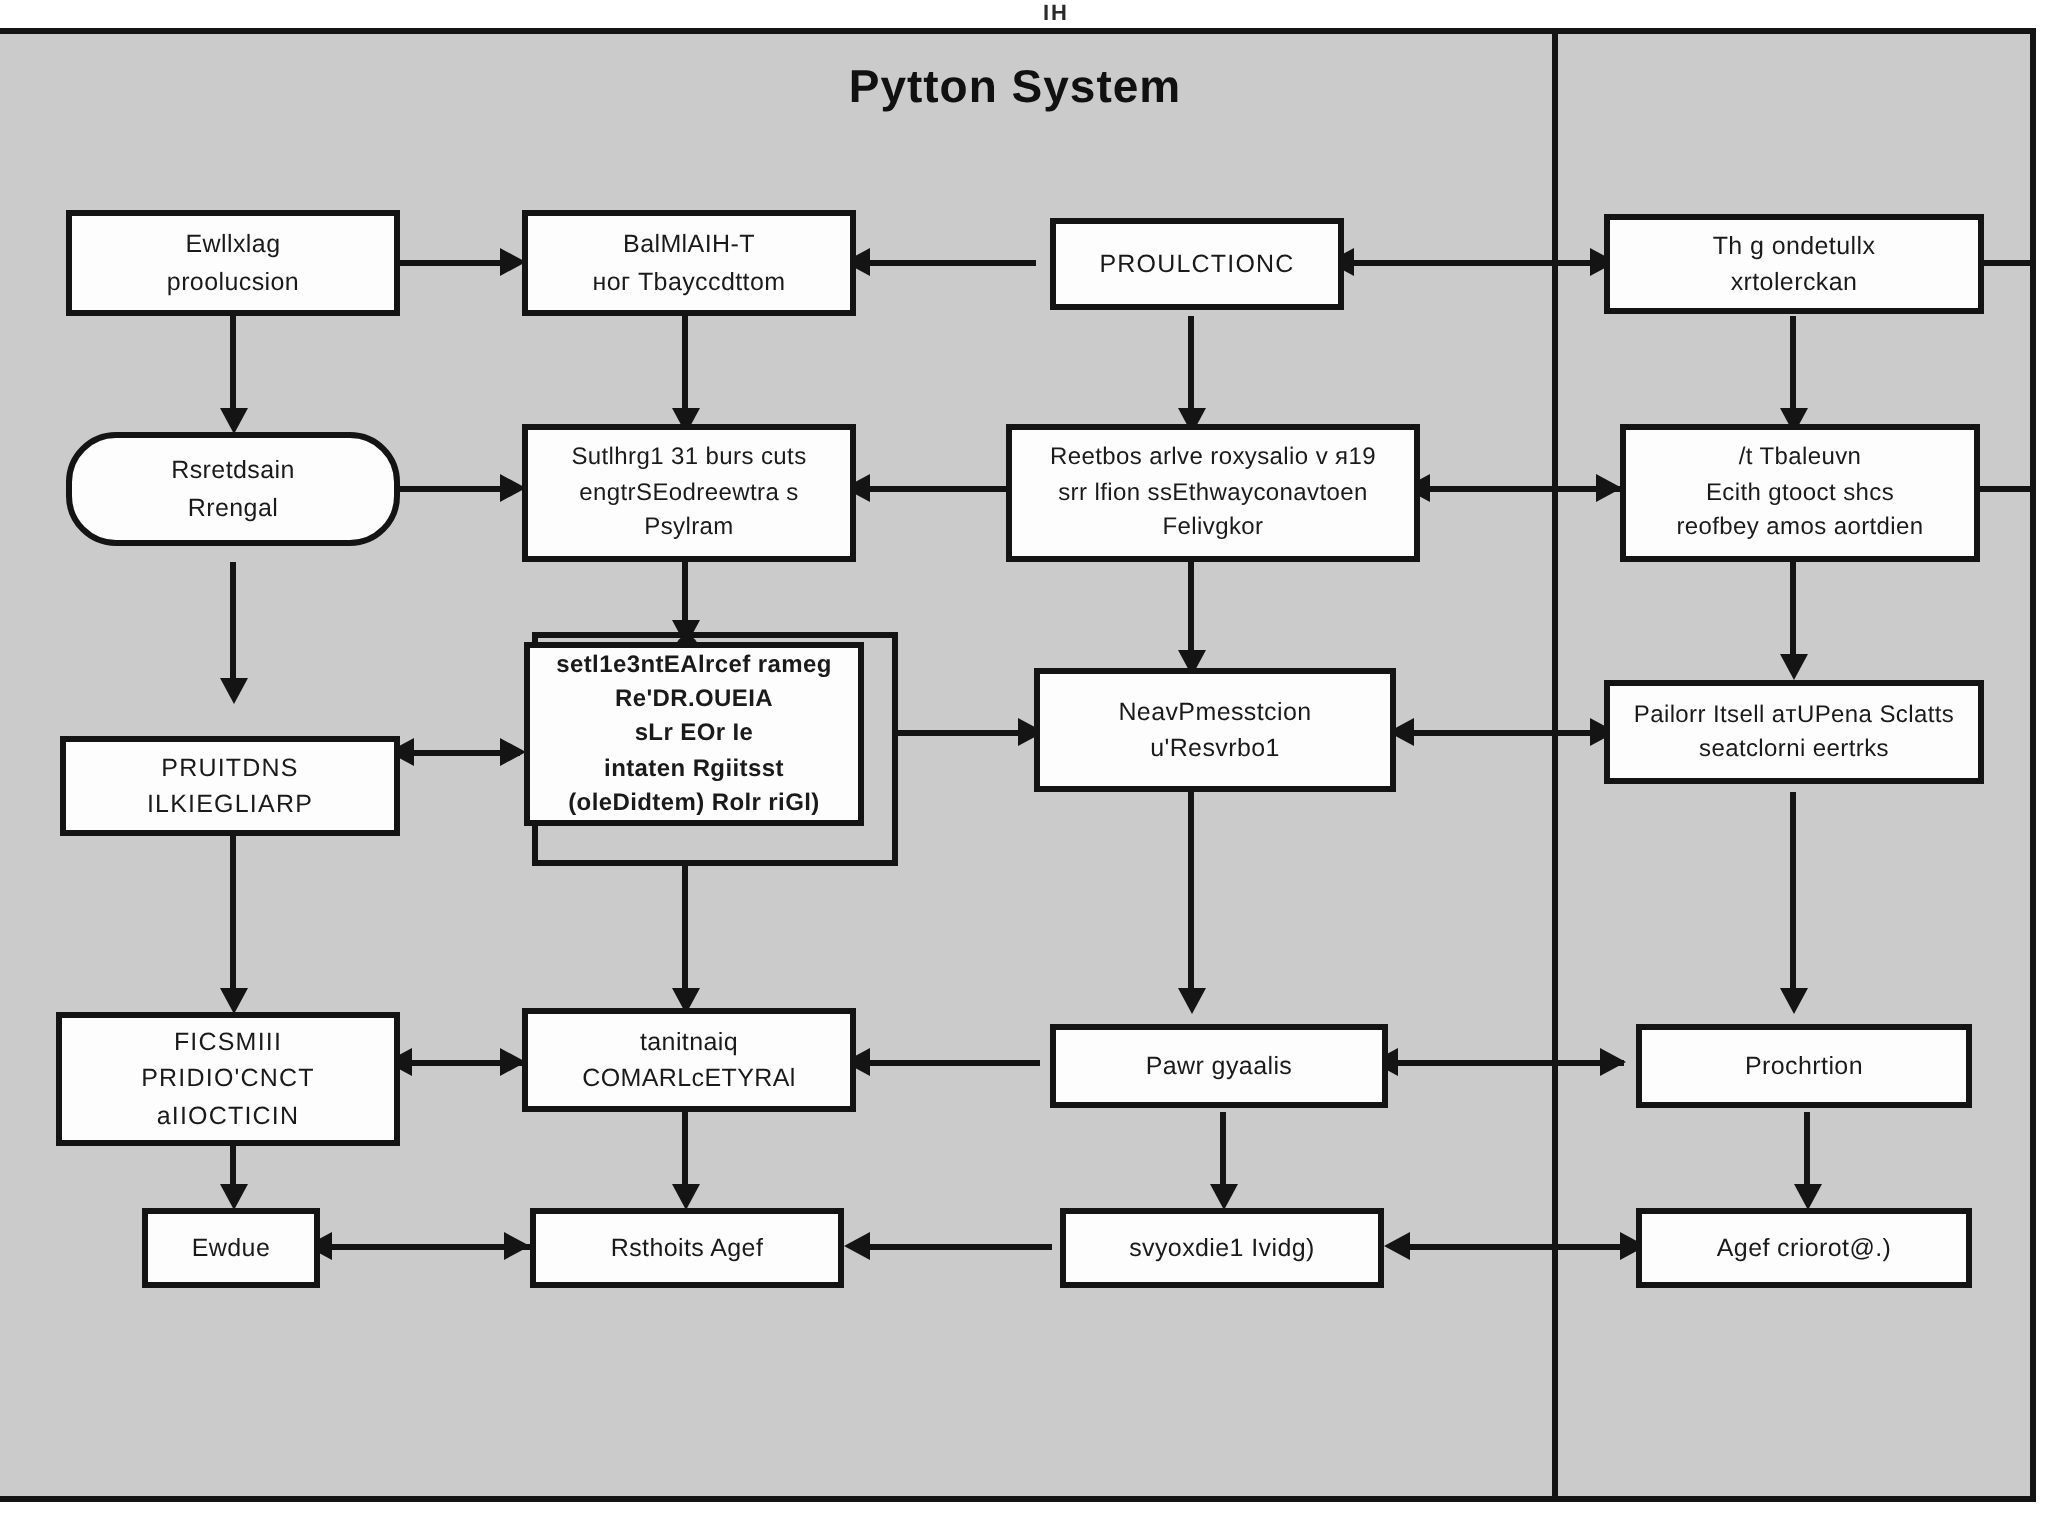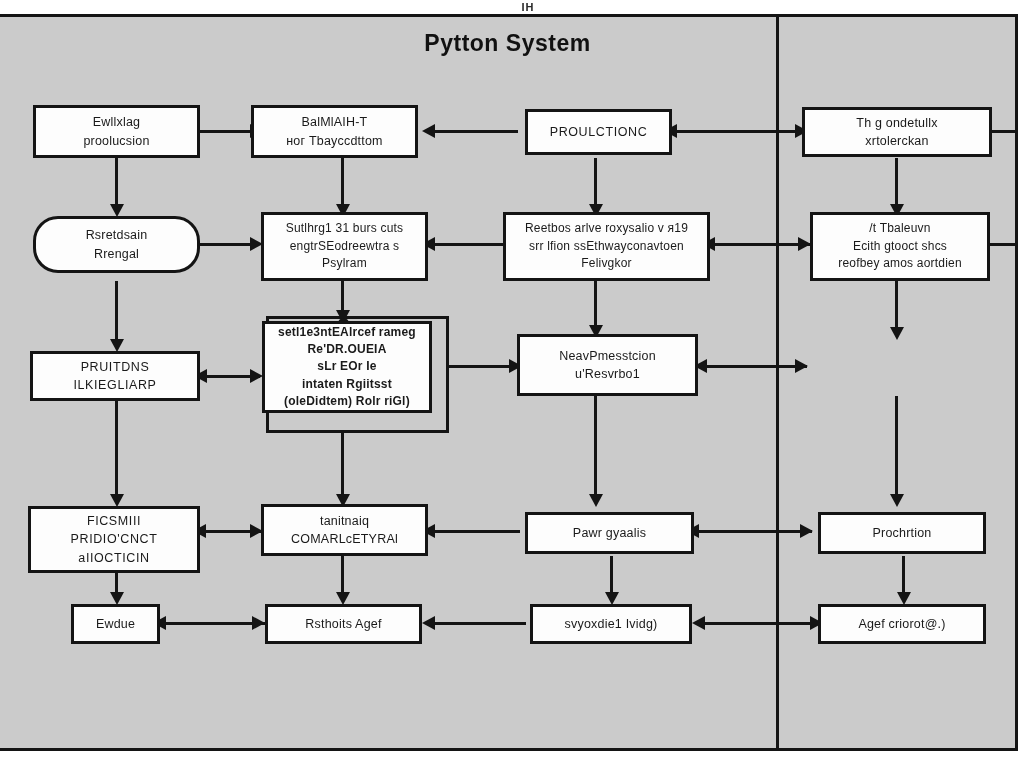--- a/index.html
+++ b/index.html
@@ -173,21 +173,21 @@
   <div class="ln h" style="left:986px;top:243px;width:32px;"></div>
 
   <div class="ghost-box" style="left:266px;top:316px;width:183px;height:117px;"></div>
 
   <div class="ln h" style="left:449px;top:365px;width:66px;"></div>
   <div class="dot" style="left:338px;top:318px;"></div>
 
   <div class="node" style="left:33px;top:105px;width:167px;height:53px;">
     <span>Ewllxlag<br>proolucsion</span>
   </div>
-  <div class="node" style="left:251px;top:105px;width:167px;height:53px;">
+  <div class="node" style="left:261px;top:105px;width:167px;height:53px;">
     <span>BalMlAIH-T<br>нoг Tbayccdttom</span>
   </div>
   <div class="node caps" style="left:525px;top:109px;width:147px;height:46px;">
     <span>PROULCTIONC</span>
   </div>
   <div class="node" style="left:802px;top:107px;width:190px;height:50px;">
     <span>Th g ondetullx<br>xrtolerckan</span>
   </div>
 
   <div class="node" style="left:33px;top:216px;width:167px;height:57px;border-radius:25px;">
@@ -196,29 +196,32 @@
   <div class="node small" style="left:261px;top:212px;width:167px;height:69px;">
     <span>Sutlhrg1 31 burs cuts<br>engtrSEodreewtra s<br>Psylram</span>
   </div>
   <div class="node small" style="left:503px;top:212px;width:207px;height:69px;">
     <span>Reetbos arlve roxysalio v я19<br>srr lfion ssEthwayconavtoen<br>Felivgkor</span>
   </div>
   <div class="node small" style="left:810px;top:212px;width:180px;height:69px;">
     <span>/t  Tbaleuvn<br>Ecith gtooct shcs<br>reofbey amos aortdien</span>
   </div>
 
-  <div class="node caps" style="left:30px;top:351px;width:170px;height:50px;">
+  <div class="node caps" style="left:30px;top:368px;width:170px;height:50px;">
     <span>PRUITDNS ILKIEGLIARP</span>
   </div>
   <div class="node small" style="left:262px;top:321px;width:170px;height:92px;font-weight:bold;">
     <span>setl1e3ntEAlrcef rameg<br>Re'DR.OUEIA<br>sLr EOr Ie<br>intaten  Rgiitsst<br>(oleDidtem) Rolr riGl)</span>
   </div>
   <div class="node" style="left:517px;top:334px;width:181px;height:62px;">
     <span>NeavPmesstcion<br>u'Resvrbo1</span>
   </div>
+  <div class="node small" style="left:802px;top:340px;width:190px;height:52px;">
+    <span>Pailorr Itsell aтUPena Sсlatts<br>seatclorni eertrks   </span>
+  </div>
 
   <div class="node caps" style="left:28px;top:506px;width:172px;height:67px;">
     <span>FICSMIII<br>PRIDIO'CNCT aIIOCTICIN</span>
   </div>
   <div class="node" style="left:261px;top:504px;width:167px;height:52px;">
     <span>tanitnaiq<br>COMARLcETYRAl</span>
   </div>
   <div class="node" style="left:525px;top:512px;width:169px;height:42px;">
     <span>Pawr gyaalis</span>
   </div>

